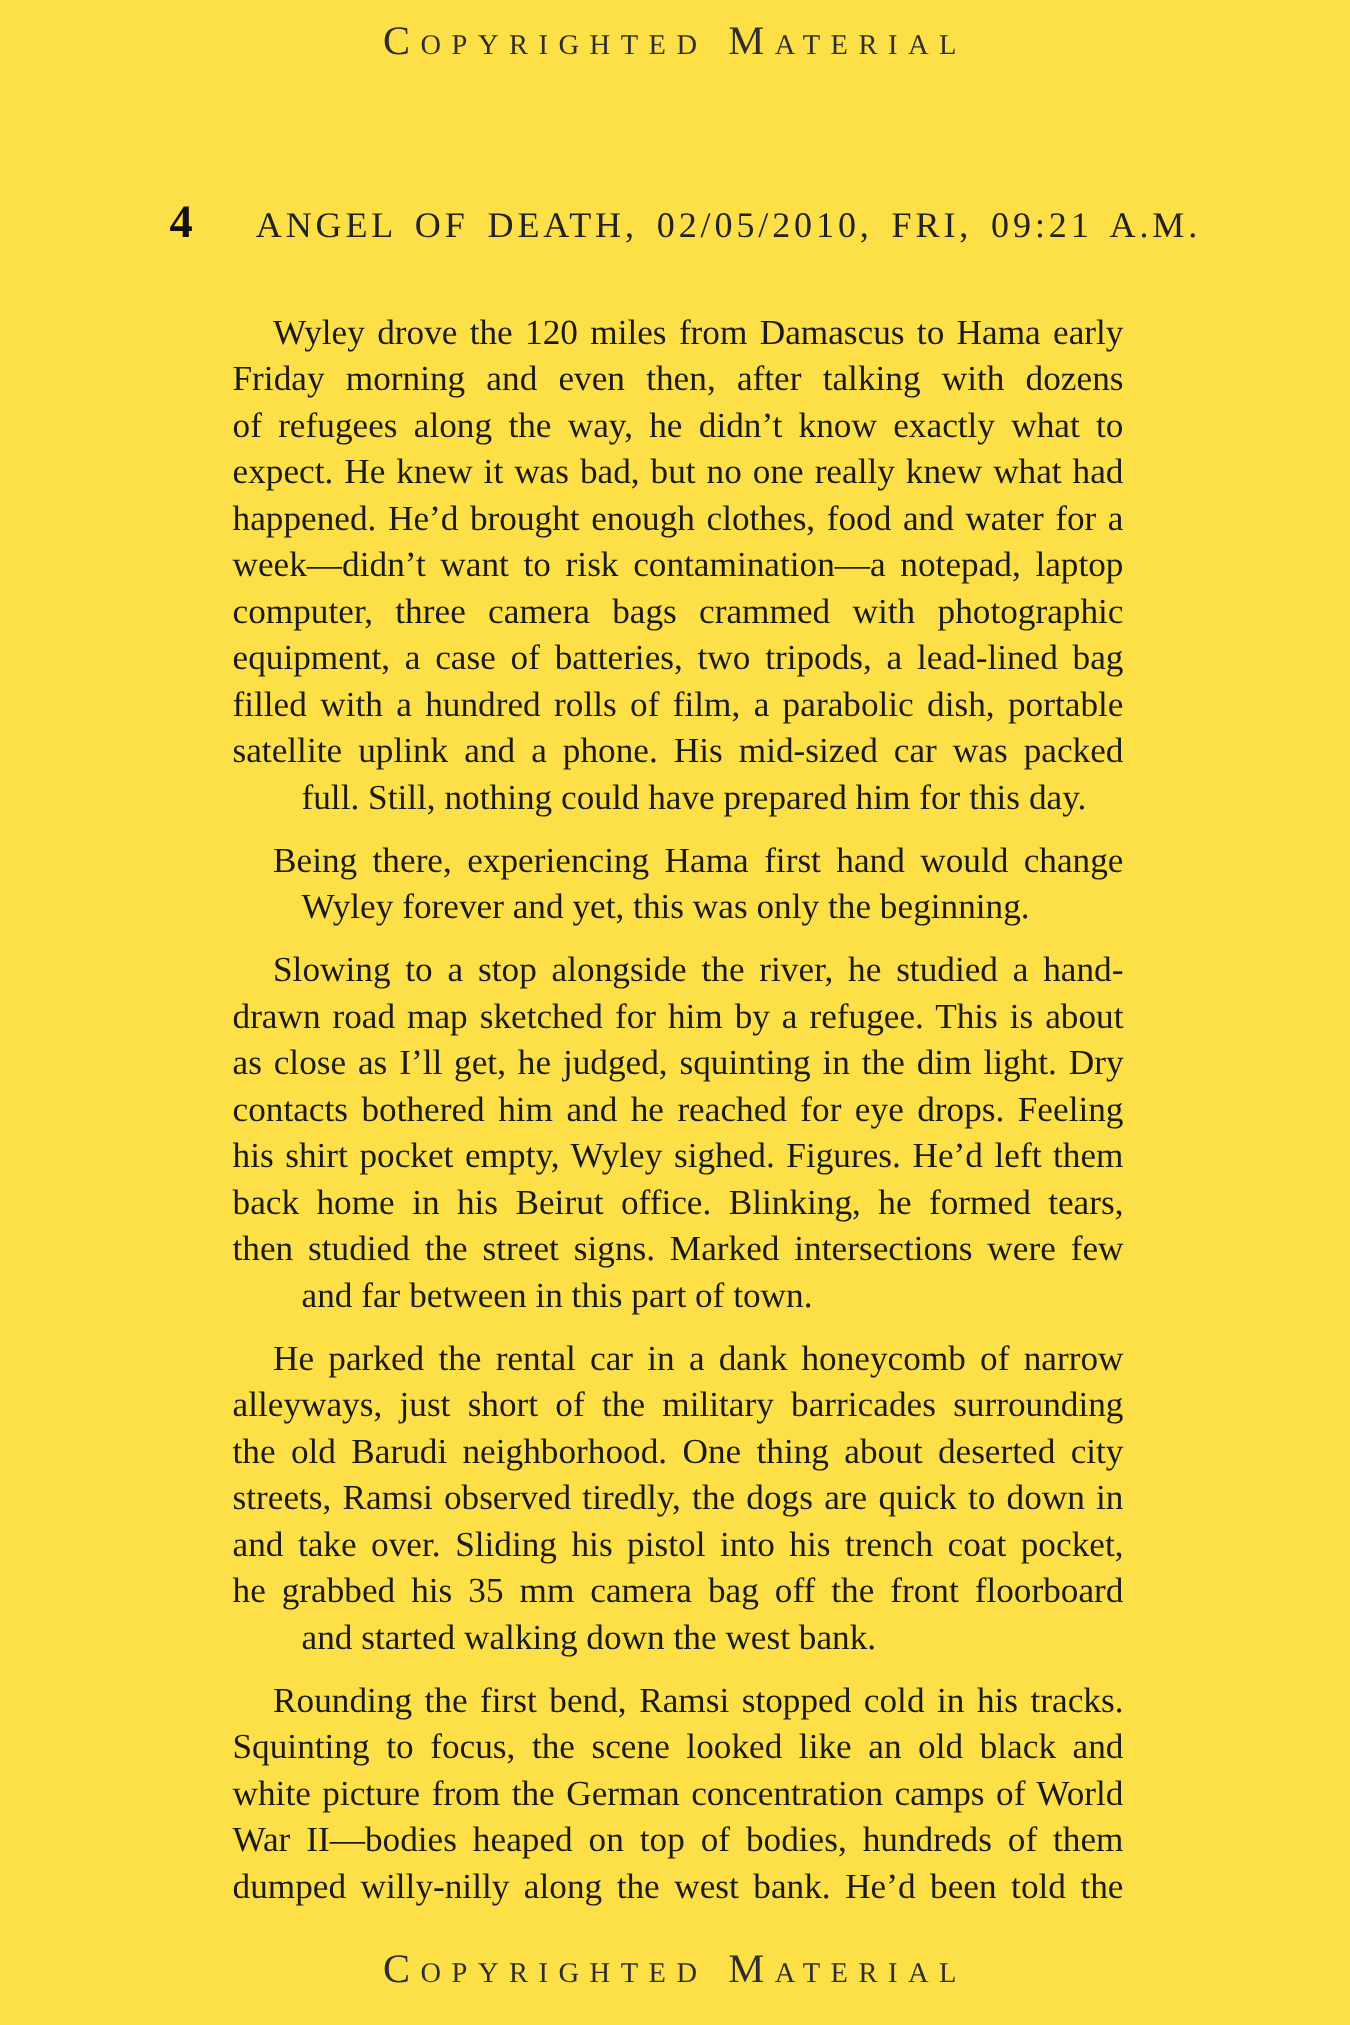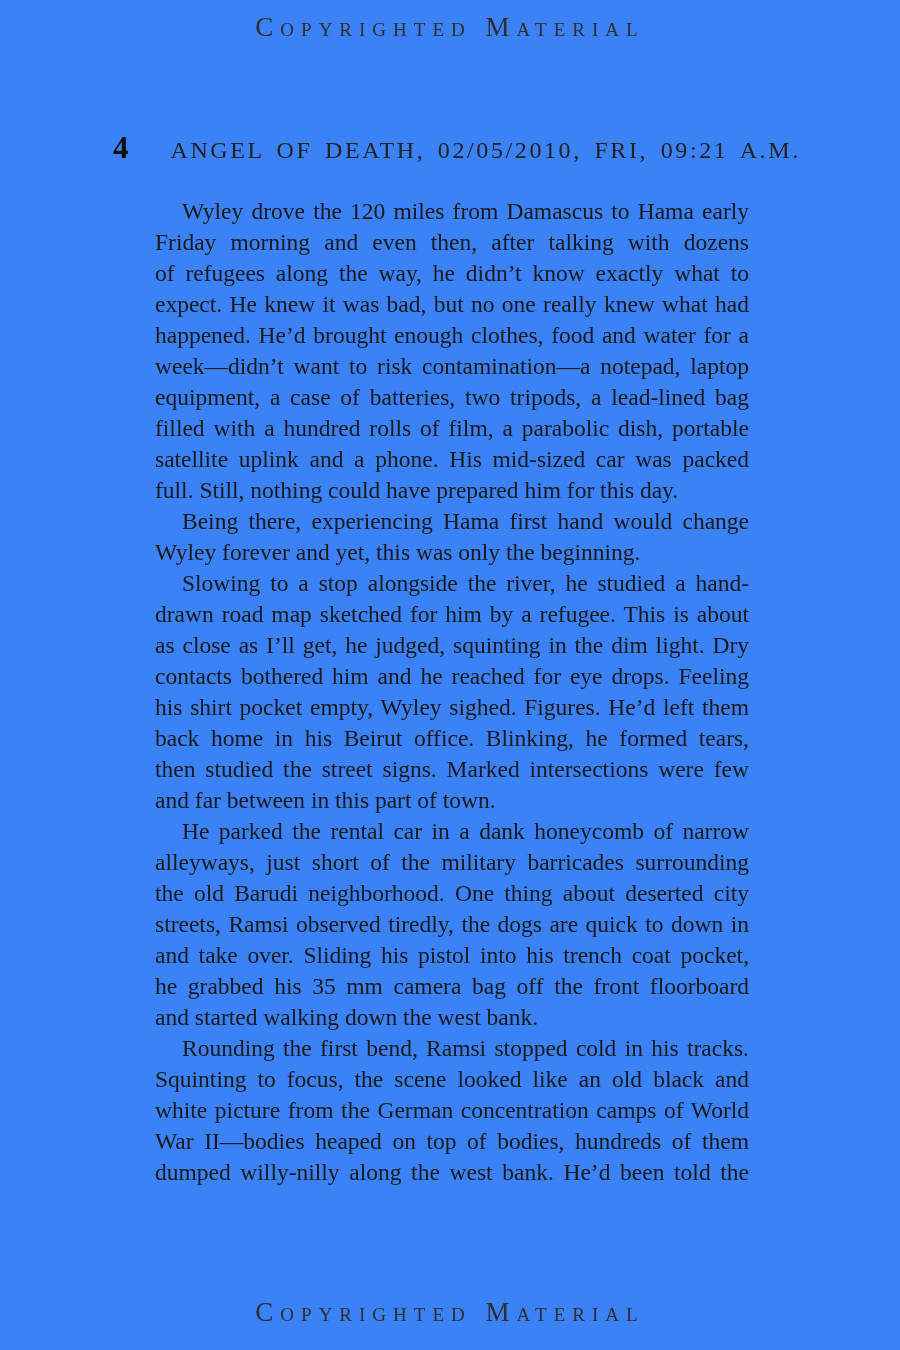--- a/index.html
+++ b/index.html
@@ -4,21 +4,21 @@
 <style>
   html, body {
     margin: 0;
     padding: 0;
     background: #ffffff;
   }
   .page {
     position: relative;
     width: 900px;
     height: 1350px;
-    background: #3b82f6;
+    background: #fde047;
     overflow: hidden;
     font-family: "Liberation Serif", serif;
     color: #1c1c1c;
   }
   .watermark {
     position: absolute;
     left: 0;
     width: 900px;
     text-align: center;
     font-family: "Liberation Serif", serif;
@@ -65,23 +65,25 @@
   .para { margin: 0; padding: 0; }
   .line {
     text-align: justify;
     text-align-last: justify;
     white-space: normal;
     height: 31px;
     overflow: visible;
   }
   .line.lastline {
     text-align-last: left;
+    margin-left: 46px;
   }
   .line.indent {
     text-indent: 27px;
+    margin-top: 11px;
   }
   .line .i { }
 </style>
 </head>
 <body>
 
 <div class="page">
 
   <div class="watermark top">Copyrighted Material</div>
 
@@ -91,20 +93,21 @@
   </div>
 
   <div class="text-block">
       <div class="para">
         <div class="line indent"><span>Wyley drove the 120 miles from Damascus to Hama early</span></div>
         <div class="line"><span>Friday morning and even then, after talking with dozens</span></div>
         <div class="line"><span>of refugees along the way, he didn’t know exactly what to</span></div>
         <div class="line"><span>expect. He knew it was bad, but no one really knew what had</span></div>
         <div class="line"><span>happened. He’d brought enough clothes, food and water for a</span></div>
         <div class="line"><span>week—didn’t want to risk contamination—a notepad, laptop</span></div>
+        <div class="line"><span>computer, three camera bags crammed with photographic</span></div>
         <div class="line"><span>equipment, a case of batteries, two tripods, a lead-lined bag</span></div>
         <div class="line"><span>filled with a hundred rolls of film, a parabolic dish, portable</span></div>
         <div class="line"><span>satellite uplink and a phone. His mid-sized car was packed</span></div>
         <div class="line lastline"><span>full. Still, nothing could have prepared him for this day.</span></div>
       </div>
       <div class="para">
         <div class="line indent"><span>Being there, experiencing Hama first hand would change</span></div>
         <div class="line lastline"><span>Wyley forever and yet, this was only the beginning.</span></div>
       </div>
       <div class="para">

